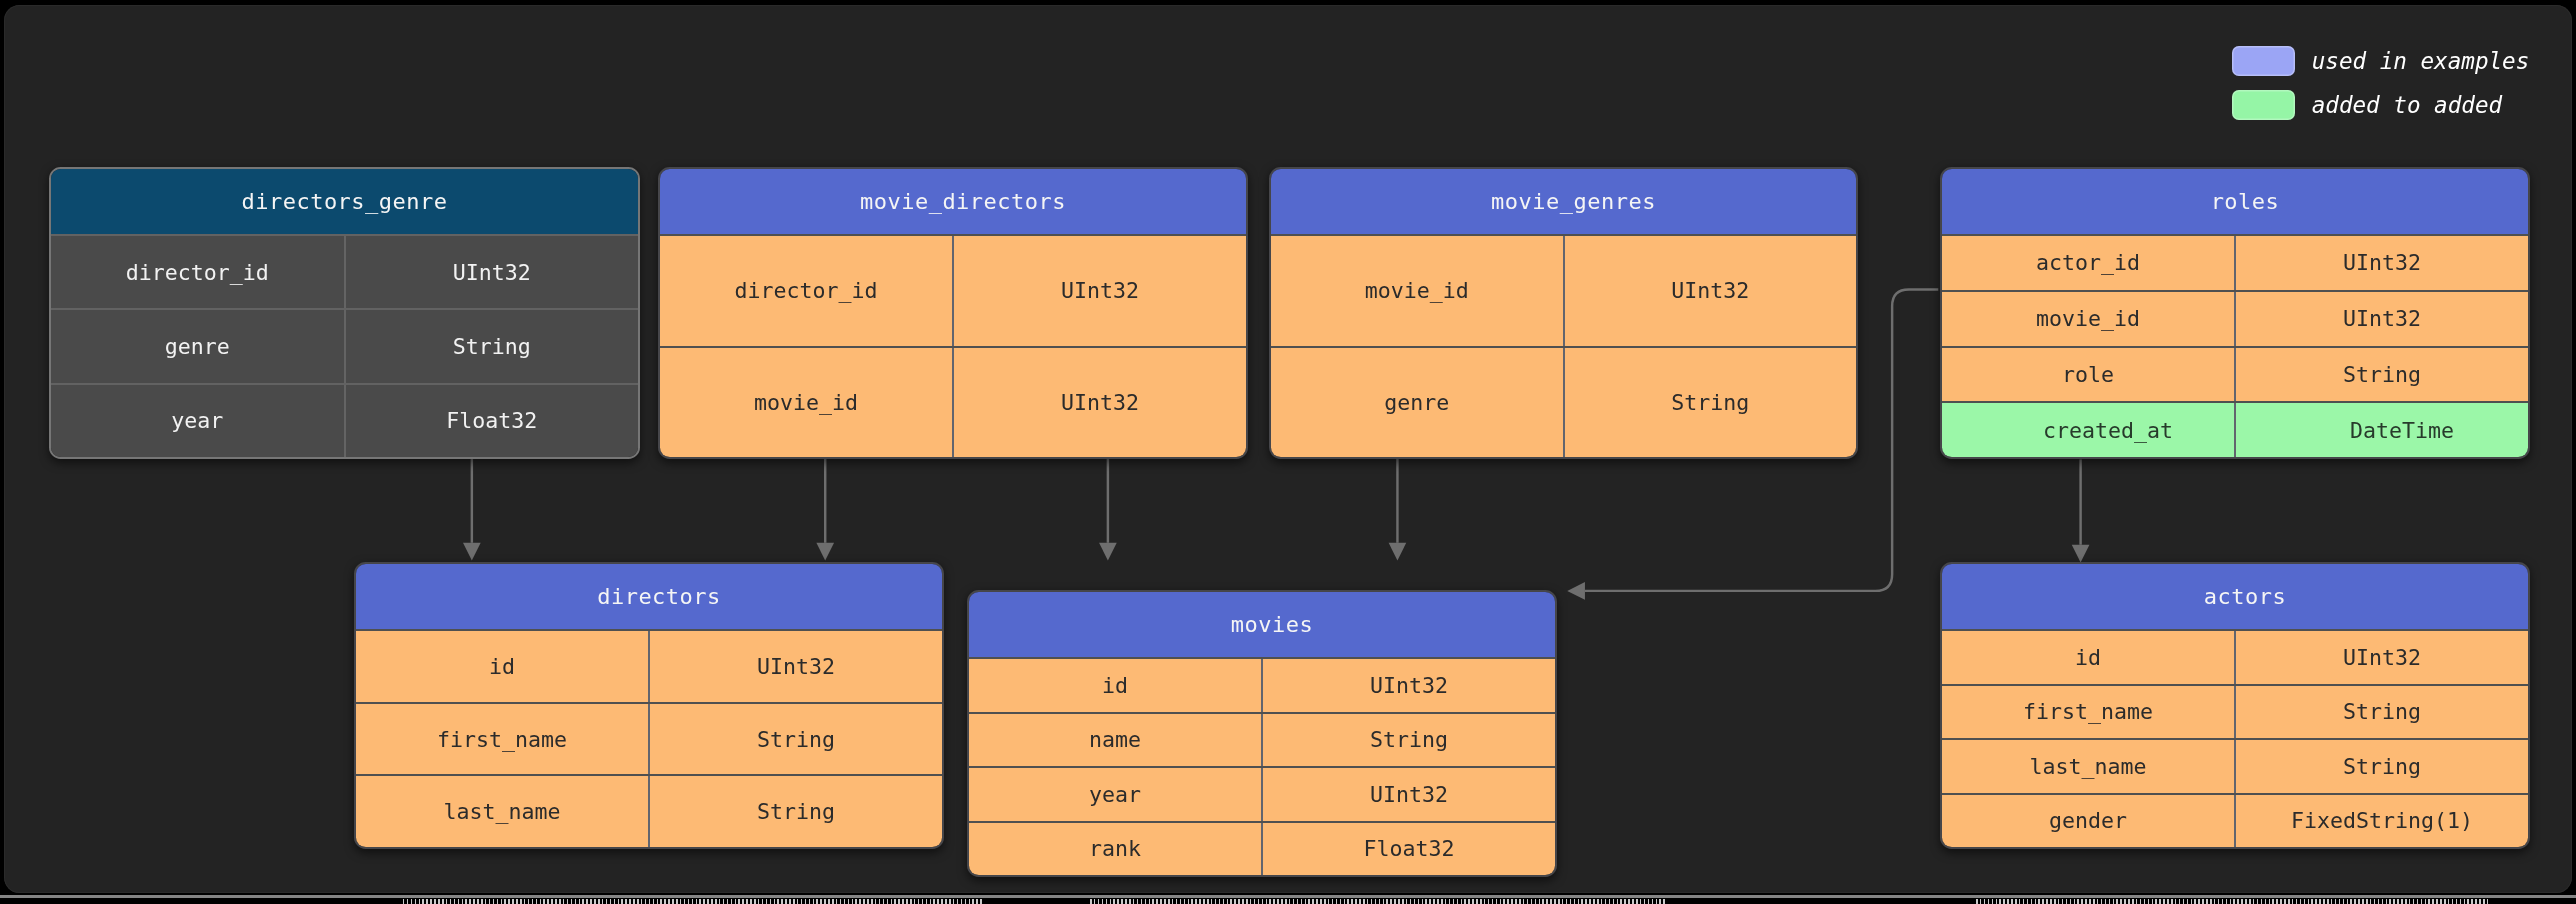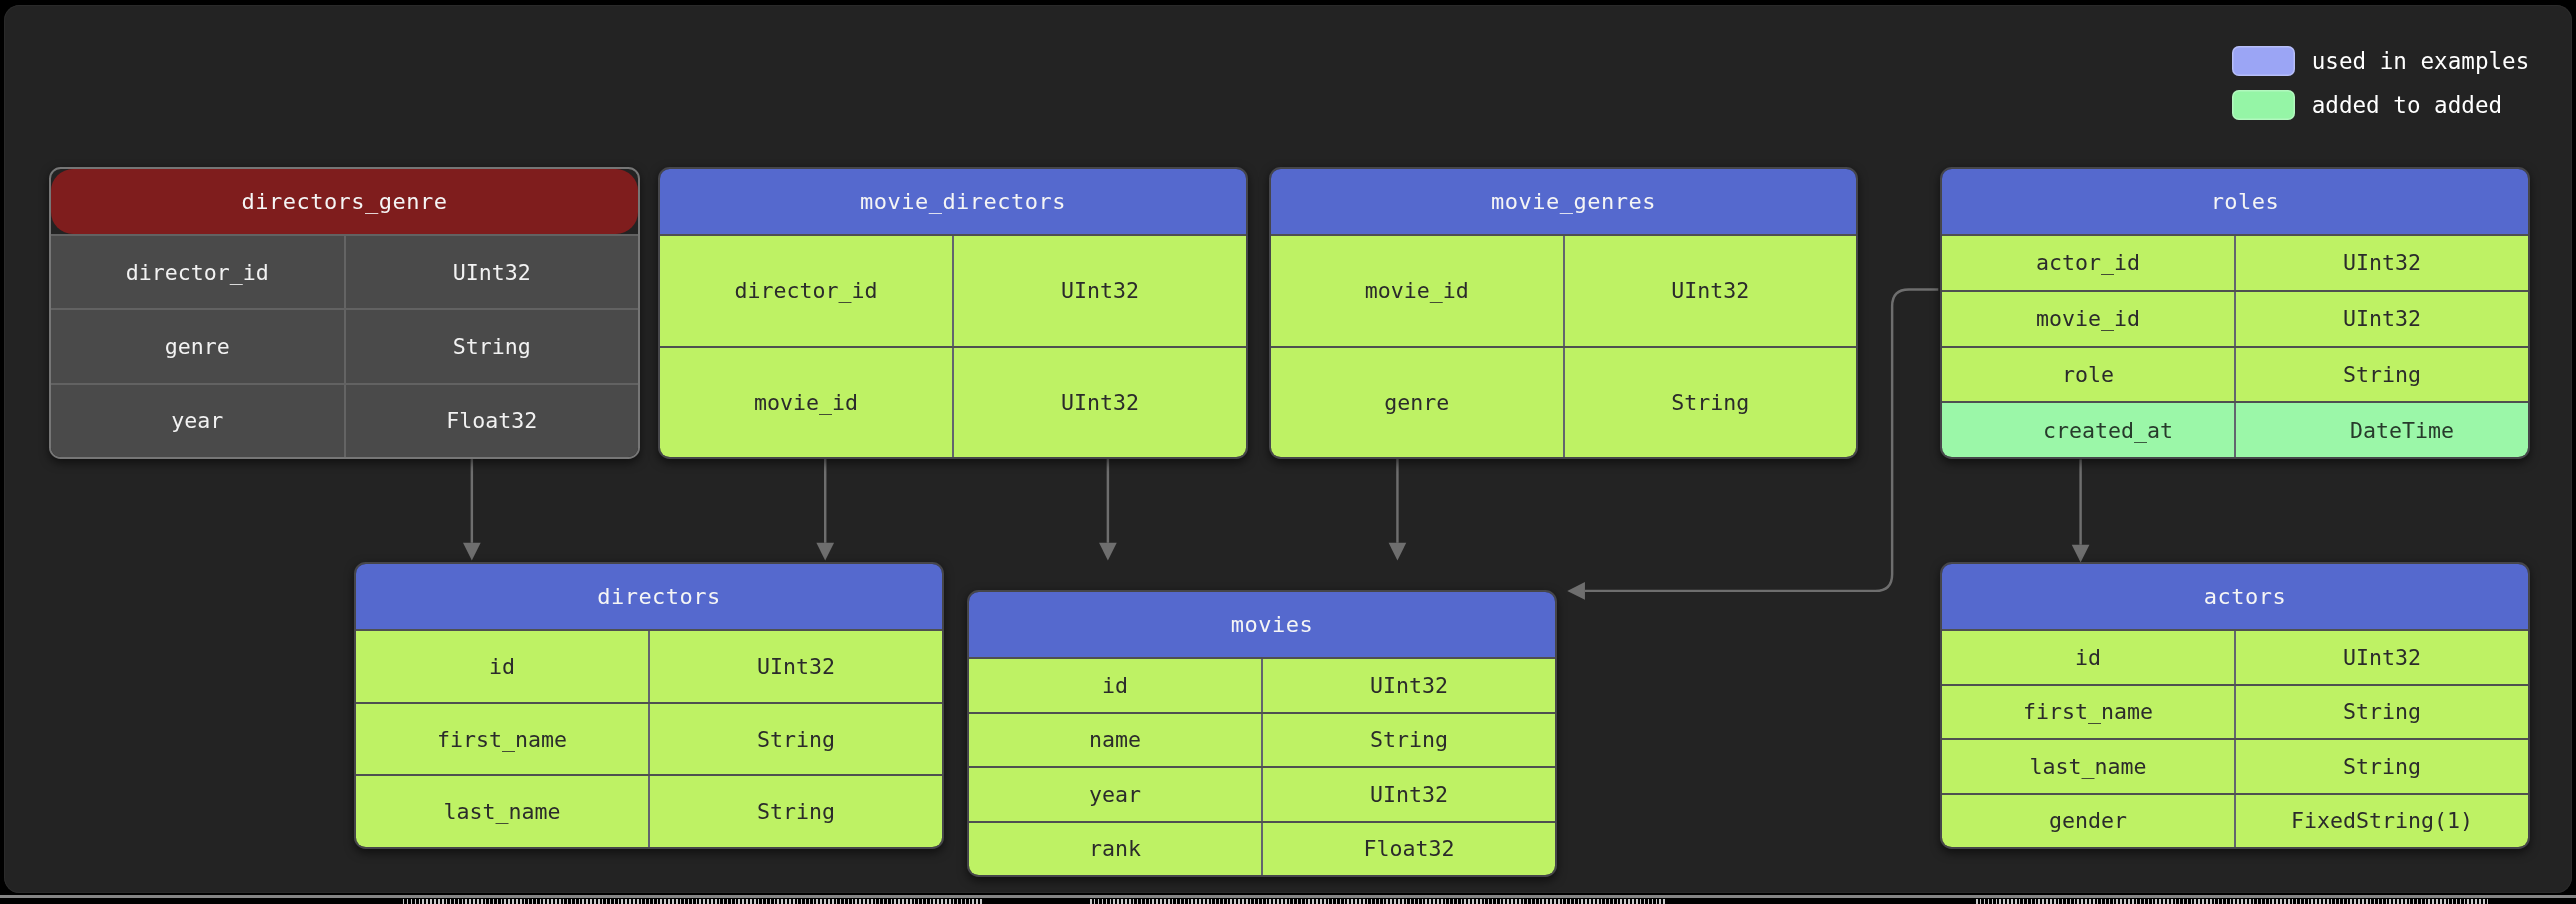--- a/index.html
+++ b/index.html
@@ -8,37 +8,37 @@
   .panel{position:absolute;left:3.9px;top:4.9px;width:2568px;height:888px;background:#232323;
          border-radius:15.7px;box-shadow:inset 0 0 0 1px #2a2a2a;}
   
   .table{position:absolute;display:flex;flex-direction:column;border-radius:11.8px;overflow:hidden;
          box-shadow:0 3.9px 9.8px rgba(0,0,0,.55);}
   .table.blue{border:2px solid #46464a;}
   .table.dark{border:2px solid #767676;}
   .thead{flex:0 0 65px;display:flex;align-items:center;justify-content:center;
          color:#f5f5f5;font-size:22px;font-weight:500;letter-spacing:0.5px;}
   .blue .thead{background:#5569ce;padding-left:20px;}
-  .dark .thead{background:#7f1d1d;border-radius:22px;}
+  .dark .thead{background:#0c4a6e;}
   .trow{flex:1;display:flex;}
   .blue .trow{border-top:2px solid #4f5050;}
   .dark .trow{border-top:2px solid #626262;}
   .cell{flex:1;display:flex;align-items:center;justify-content:center;font-size:21.6px;}
-  .blue .cell{background:#bef264;color:#2b2b2b;}
+  .blue .cell{background:#fdba74;color:#2b2b2b;}
   .blue .cell + .cell{border-left:2px solid #62656e;}
   .dark .cell{background:#4a4a4a;color:#f2f2f2;}
   .dark .cell + .cell{border-left:2px solid #646464;}
   .blue .trow.green .cell{background:#9bf7a8;color:#273a2b;padding-left:40px;}
   
   .legend{position:absolute;left:2232px;top:46px;}
   .legend-row{display:flex;align-items:center;gap:16.7px;height:30px;margin-bottom:13.7px;}
   .swatch{width:63px;height:30px;border-radius:6.9px;box-shadow:inset 0 0 0 1.5px rgba(255,255,255,.28);}
   .swatch.blue-sw{background:#9ba5f5;}
   .swatch.green-sw{background:#95f5a6;}
-  .legend-label{color:#fff;font-size:22.6px;white-space:nowrap;}
+  .legend-label{color:#fff;font-size:22.6px;white-space:nowrap;font-style:italic;}
   
   svg.arrows{position:absolute;left:0;top:0;pointer-events:none;}
   
   .bottom-line{position:absolute;left:0;top:895px;width:2576px;height:2.9px;background:#848484;}
   .sliver{position:absolute;top:899px;height:5.9px;
           background:repeating-linear-gradient(90deg,rgba(238,238,238,.85) 0 1.5px,rgba(238,238,238,0) 1.5px 3.9px);}
 </style>
 </head>
 <body>
 

